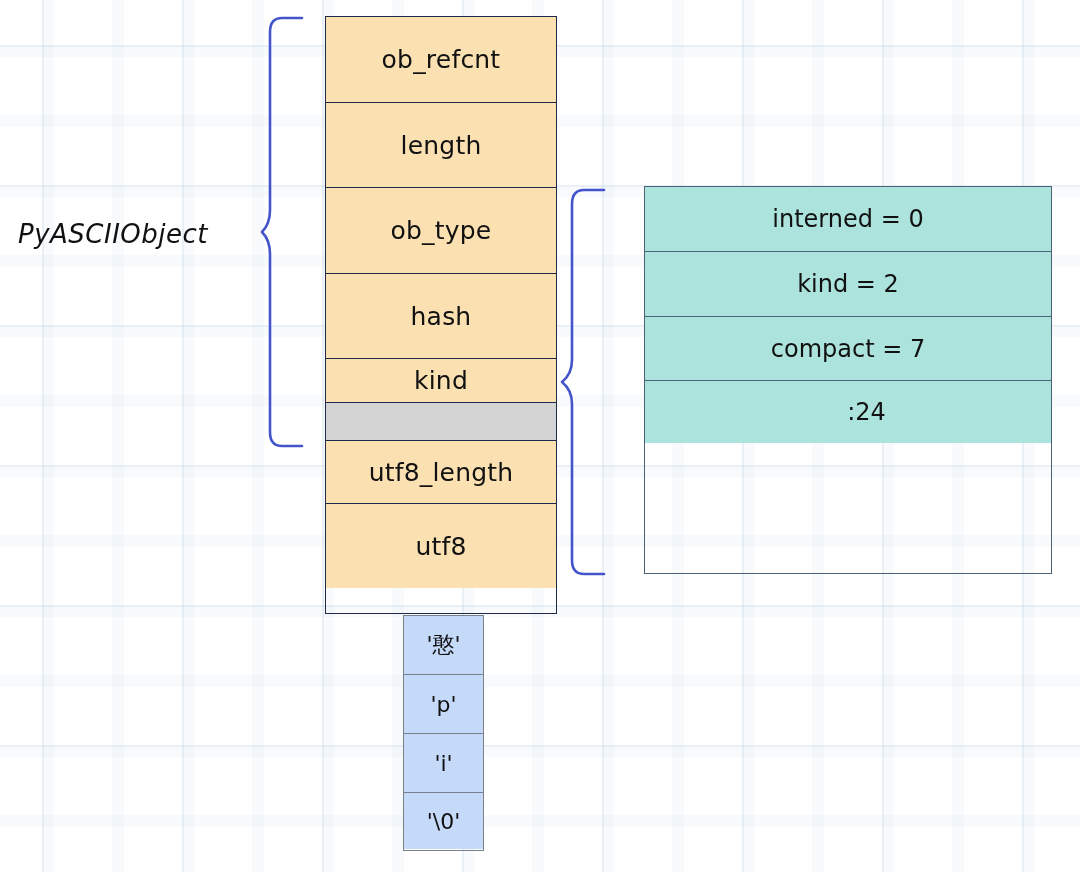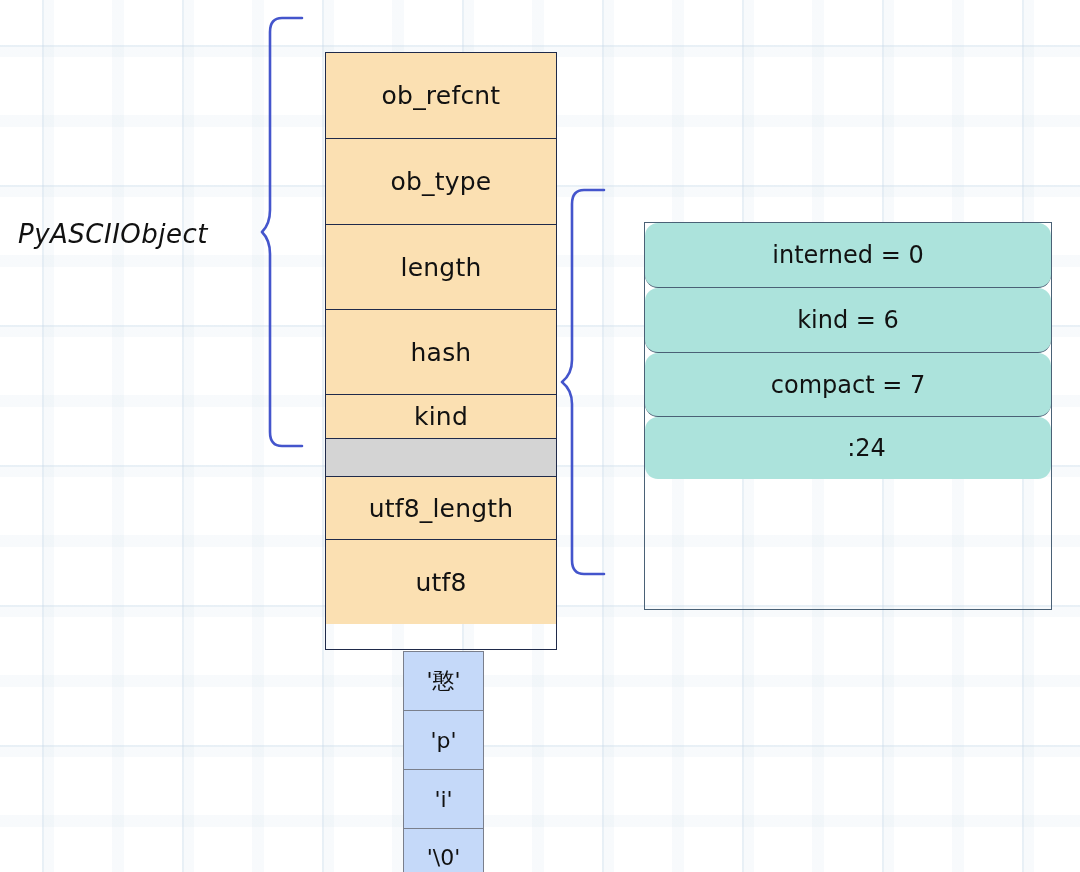--- a/index.html
+++ b/index.html
@@ -32,21 +32,20 @@
       70px 70px;
     background-position: 42px 45px, 42px 45px, 42px 45px, 42px 45px;
   }
 
   
   .struct {
     position: absolute;
     box-sizing: border-box;
     display: flex;
     flex-direction: column;
-    margin-top: 36px;
   }
   .cell {
     box-sizing: border-box;
     display: flex;
     align-items: center;
     justify-content: center;
     text-align: center;
     color: #111111;
     white-space: nowrap;
   }
@@ -76,21 +75,20 @@
     left: 644px;
     top: 186px;
     width: 408px;
     height: 388px;
     border: 1.6px solid #4a6176;
   }
   #state-struct .cell {
     background: #ace3dc;
     border-bottom: 1.6px solid #4a6176;
     font-size: 24px;
-    border-radius: 13px;
   }
   #state-struct .cell:last-child { border-bottom: none; padding-left: 37px; }
 
   
   #utf8-buffer {
     left: 403px;
     top: 615px;
     width: 81px;
     height: 236px;
     border: 1.6px solid #7a7f8c;
@@ -139,22 +137,22 @@
              L 8 200
              Q 8 214 0 222
              Q 8 230 8 244
              L 8 422
              Q 8 436 20 436
              L 40 436" fill="none" stroke="#4455cc" stroke-width="2.6" stroke-linecap="round" stroke-linejoin="round"></path>
   </svg>
 
   <div class="struct" id="ascii-struct">
     <div class="cell" style="height:86px">ob_refcnt</div>
+    <div class="cell" style="height:85px">length</div>
     <div class="cell" style="height:86px">ob_type</div>
-    <div class="cell" style="height:85px">length</div>
     <div class="cell" style="height:85px">hash</div>
     <div class="cell" style="height:44px">kind</div>
     <div class="cell pad" style="height:38px"></div>
     <div class="cell" style="height:63px">utf8_length</div>
     <div class="cell" style="height:84px">utf8</div>
   </div>
 
   <svg class="brace" id="brace-state" width="44" height="400" viewBox="0 0 44 400">
     <path d="M 42 8
              L 22 8
@@ -162,21 +160,21 @@
              L 10 178
              Q 10 192 0 200
              Q 10 208 10 222
              L 10 378
              Q 10 392 22 392
              L 42 392" fill="none" stroke="#4455cc" stroke-width="2.6" stroke-linecap="round" stroke-linejoin="round"></path>
   </svg>
 
   <div class="struct" id="state-struct">
     <div class="cell" style="height:65px">interned = 0</div>
-    <div class="cell" style="height:65px">kind = 6</div>
+    <div class="cell" style="height:65px">kind = 2</div>
     <div class="cell" style="height:64px">compact = 7</div>
     <div class="cell" style="height:62px">:24</div>
   </div>
 
   <div class="struct" id="utf8-buffer">
     <div class="cell" style="height:59px">'憨'</div>
     <div class="cell" style="height:59px">'p'</div>
     <div class="cell" style="height:59px">'i'</div>
     <div class="cell" style="height:56px">'\0'</div>
   </div>

